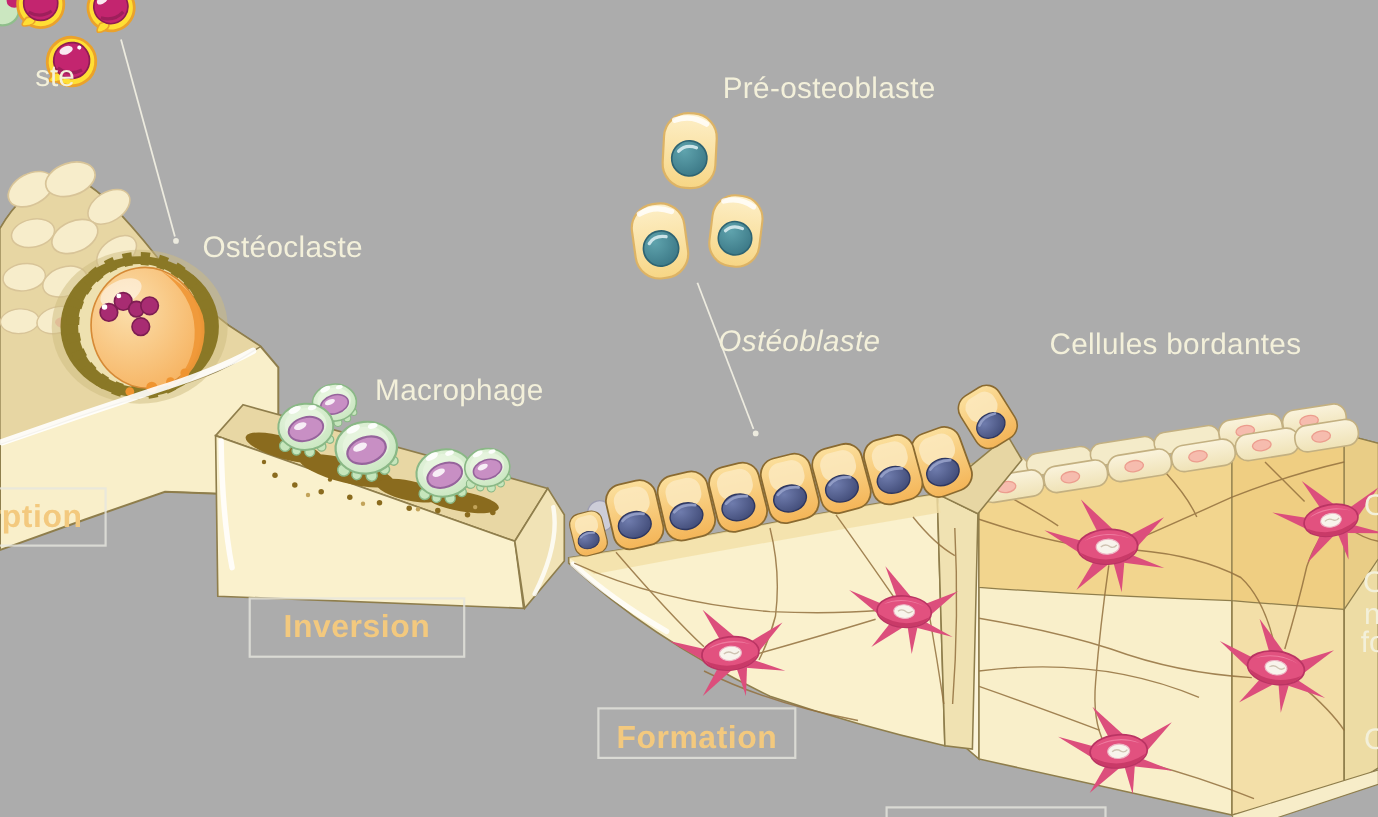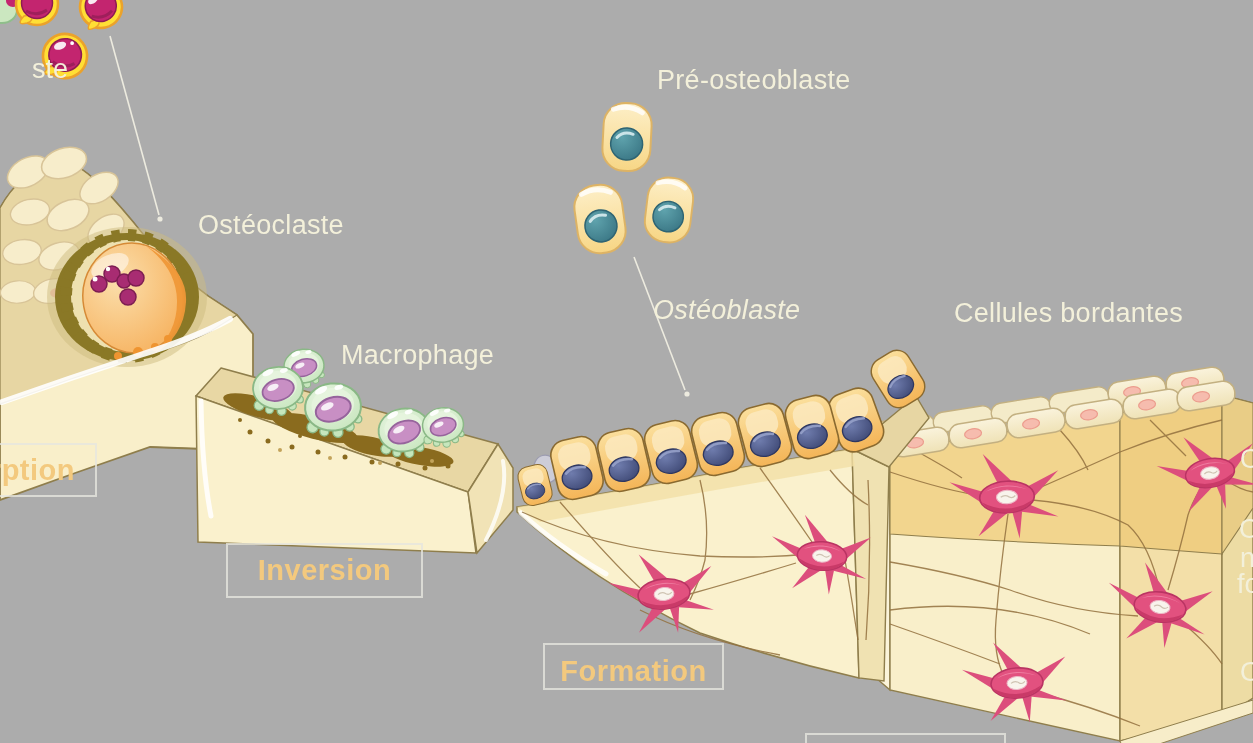--- a/index.html
+++ b/index.html
@@ -333,21 +333,21 @@
 
   <g stroke="#EDEBDF" fill="#EDEBDF">
     <line x1="110" y1="36" x2="159" y2="215" stroke-width="1.6"></line>
     <circle cx="160" cy="219" r="2.6" stroke="none"></circle>
     <line x1="634" y1="257" x2="685" y2="390" stroke-width="1.6"></line>
     <circle cx="687" cy="394" r="2.6" stroke="none"></circle>
   </g>
 </svg>
 
 <div class="frag" style="left:0px;top:54px;padding-left:32px;">ste</div>
-<div class="lbl" style="left:198px;top:210px;">Ostéoclaste</div>
+<div class="lbl" style="left:184px;top:210px;">Ostéoclaste</div>
 <div class="lbl" style="left:341px;top:340px;">Macrophage</div>
 <div class="lbl" style="left:657px;top:65px;">Pré-osteoblaste</div>
 <div class="lbl" style="left:653px;top:295px;font-style:italic;">Ostéoblaste</div>
 <div class="lbl" style="left:954px;top:298px;">Cellules bordantes</div>
 
 <div class="frag" style="left:1240px;top:444px;">O</div>
 <div class="frag" style="left:1239px;top:514px;">O</div>
 <div class="frag" style="left:1240px;top:543px;">n</div>
 <div class="frag" style="left:1237px;top:569px;">fo</div>
 <div class="frag" style="left:1240px;top:657px;">O</div>

